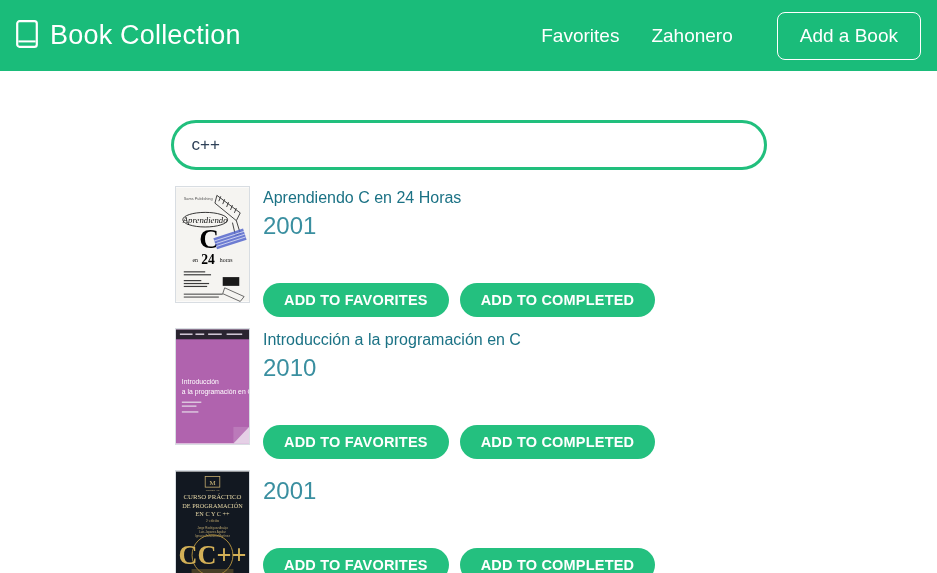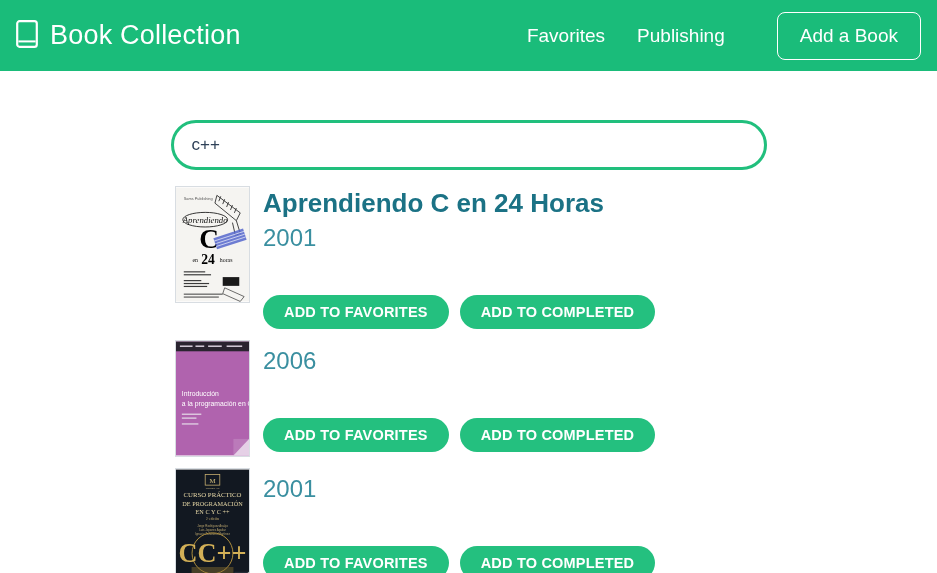--- a/index.html
+++ b/index.html
@@ -45,21 +45,21 @@
   .nav-link {
     color: #ffffff;
     font-size: 19px;
     font-weight: 400;
     text-decoration: none;
     padding: 6px 16px;
     white-space: nowrap;
     cursor: pointer;
   }
   .add-book-btn {
-    margin-left: 36px;
+    margin-left: 28px;
     color: #ffffff;
     background: transparent;
     border: 1px solid #ffffff;
     border-radius: 8px;
     font-size: 19px;
     font-family: "Liberation Sans", sans-serif;
     padding: 12px 22px;
     cursor: pointer;
     white-space: nowrap;
   }
@@ -105,22 +105,22 @@
     position: relative;
     overflow: hidden;
     background: #ffffff;
   }
   .book-info {
     padding-top: 2px;
     min-width: 0;
   }
   .book-title {
     color: #1b7285;
-    font-size: 26px;
-    font-weight: 700;
+    font-size: 16px;
+    font-weight: 400;
     line-height: 1.2;
     margin: 0;
     white-space: nowrap;
   }
   .book-year {
     color: #3a8fa0;
     font-size: 24px;
     font-weight: 400;
     margin: 5px 0 0 0;
     line-height: 1.2;
@@ -158,21 +158,21 @@
       <svg class="book-icon" viewBox="0 0 22 28" fill="none" aria-hidden="true">
         <rect x="1.2" y="1.2" width="19.6" height="25.6" rx="2.4" stroke="#ffffff" stroke-width="2.2" fill="none"></rect>
         <line x1="2.4" y1="21.4" x2="19.6" y2="21.4" stroke="#ffffff" stroke-width="2"></line>
       </svg>
     </span>
     <span class="brand-title">Book Collection</span>
   </div>
 
   <div class="nav">
     <a class="nav-link">Favorites</a>
-    <a class="nav-link">Publishing</a>
+    <a class="nav-link">Zahonero</a>
     <button class="add-book-btn">Add a Book</button>
   </div>
 
 </div>
 
 <div class="main">
 
   <div class="search-wrap">
     <input class="search-input" type="text" value="c++" style="">
   </div>
@@ -244,21 +244,22 @@
           <g fill="#e3d6e6">
             <rect x="6" y="74" width="20" height="1.3"></rect>
             <rect x="6" y="78" width="15" height="1.3"></rect>
             <rect x="6" y="84" width="17" height="1.3"></rect>
           </g>
           <path d="M59 100 L75 100 L75 117 L59 117 Z" fill="#c58ec4" opacity="0.55"></path>
           <path d="M59 117 L75 100 L75 117 Z" fill="#f0e6f1" opacity="0.8"></path>
         </svg>
       </div>
       <div class="book-info">
-        <p class="book-year">2006</p>
+        <p class="book-title">Introducción a la programación en C</p>
+        <p class="book-year">2010</p>
         <div class="btn-row">
           <button class="pill-btn">ADD TO FAVORITES</button>
           <button class="pill-btn">ADD TO COMPLETED</button>
         </div>
       </div>
     </div>
 
     <div class="book-row">
       <div class="cover">
         <svg viewBox="0 0 75 117" aria-hidden="true">

